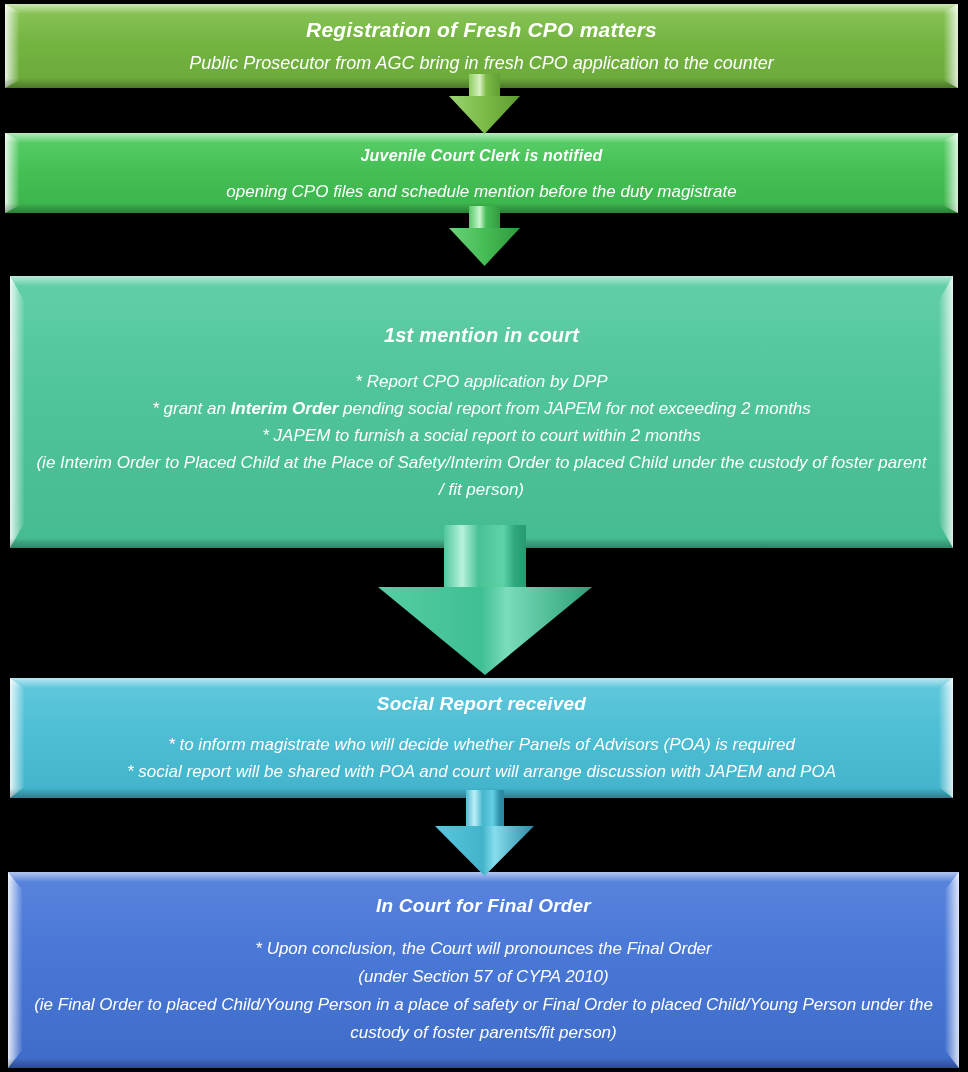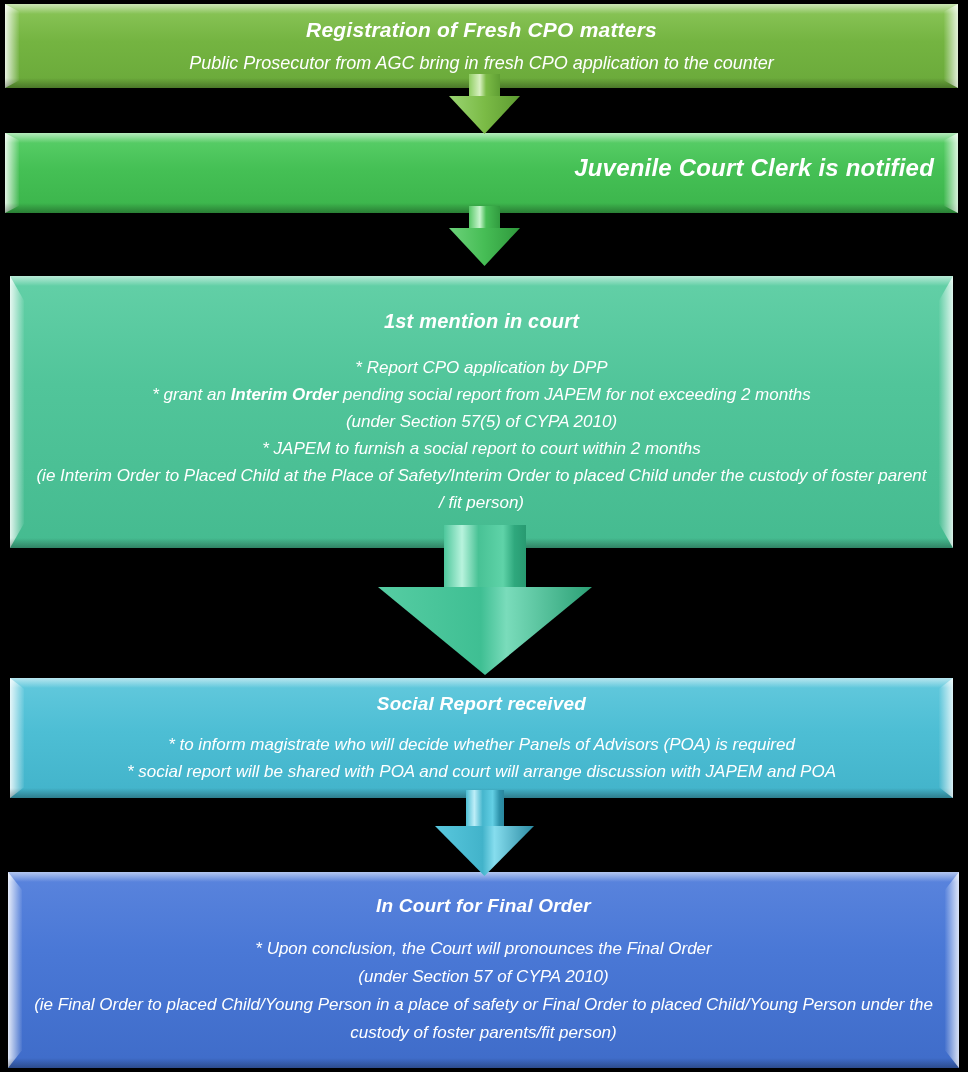--- a/index.html
+++ b/index.html
@@ -70,21 +70,21 @@
     left:5px;top:4px;width:953px;height:84px;
     background:linear-gradient(to bottom,#8cc75a 0%,#74b441 45%,#6aa93a 100%);
   }
   #node-registration .title{font-size:21px;margin-bottom:8px;}
   #node-registration .body-line{font-size:18px;}
 
   #node-clerk{
     left:5px;top:133px;width:953px;height:80px;
     background:linear-gradient(to bottom,#5bd06a 0%,#45c055 45%,#3bb44b 100%);
   }
-  #node-clerk .title{font-size:24px;margin-bottom:10px;text-align:right;}
+  #node-clerk .title{font-size:16px;margin-bottom:10px;}
   #node-clerk .body-line{font-size:17px;}
 
   #node-mention{
     left:10px;top:276px;width:943px;height:272px;
     background:linear-gradient(to bottom,#63d0a7 0%,#51c59a 40%,#45bb90 100%);
   }
   #node-mention .title{font-size:20px;margin-bottom:20px;}
   #node-mention .body-line{font-size:17px;line-height:27px;}
 
   #node-social{
@@ -144,20 +144,21 @@
       <rect x="22" y="0" width="31" height="26" fill="url(#g1s)"></rect>
       <polygon points="2,22 73,22 37.5,60" fill="url(#g1h)"></polygon>
     </svg>
   </div>
 
   <div class="node" id="node-clerk">
     <div class="bevel-t"></div>
     <div class="bevel-b"></div>
     <div class="inner">
       <div class="title">Juvenile Court Clerk is notified</div>
+      <div class="body-line">opening CPO files and schedule mention before the duty magistrate</div>
     </div>
   </div>
 
   <div class="arrow" id="arrow-2">
     <svg viewBox="0 0 75 62" width="75" height="62" aria-hidden="true">
       <defs>
         <linearGradient id="g2s" x1="0" y1="0" x2="1" y2="0">
           <stop offset="0" stop-color="#56c866"></stop>
             <stop offset="0.35" stop-color="#c9f5cf"></stop>
           <stop offset="0.55" stop-color="#46bd55"></stop>
@@ -174,21 +175,20 @@
     </svg>
   </div>
 
   <div class="node" id="node-mention">
     <div class="bevel-t"></div>
     <div class="bevel-b"></div>
     <div class="inner">
       <div class="title">1st mention in court</div>
       <div class="body-line">* Report CPO application by DPP</div>
       <div class="body-line"><span>* grant an <b>Interim Order</b> pending social report from JAPEM for not exceeding 2 months</span></div>
-      <div class="body-line">(under Section 57(5) of CYPA 2010)</div>
       <div class="body-line">* JAPEM to furnish a social report to court within 2 months</div>
       <div class="body-line">(ie Interim Order to Placed Child at the Place of Safety/Interim Order to placed Child under the custody of foster parent / fit person)</div>
     </div>
   </div>
 
   <div class="arrow" id="arrow-3">
     <svg viewBox="0 0 222 152" width="222" height="152" aria-hidden="true">
       <defs>
         <linearGradient id="g3s" x1="0" y1="0" x2="1" y2="0">
           <stop offset="0" stop-color="#4ec79c"></stop>

